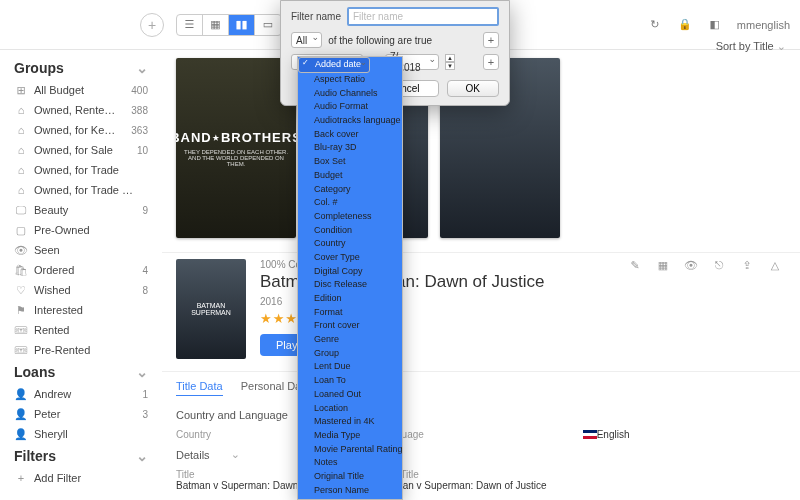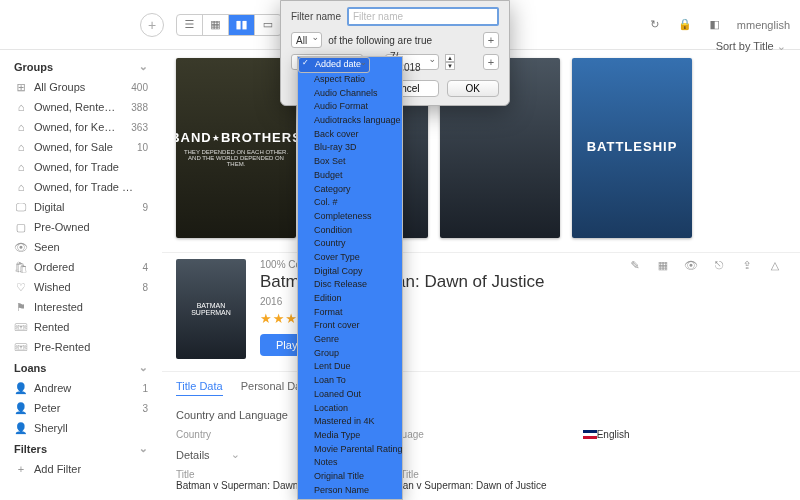--- a/index.html
+++ b/index.html
@@ -11,21 +11,21 @@
 .add-btn { width: 24px; height: 24px; border-radius: 50%; border: 1px solid #ccc; display: flex; align-items: center; justify-content: center; color: #aaa; font-size: 14px; }
 .view-group { display: flex; border: 1px solid #ccc; border-radius: 4px; overflow: hidden; margin-left: 6px; }
 .view-btn { width: 26px; height: 20px; display: flex; align-items: center; justify-content: center; border-right: 1px solid #ccc; color: #777; }
 .view-btn:last-child { border-right: none; }
 .view-btn.active { background: #3b82f6; color: #fff; }
 .toolbar .right { margin-left: auto; display: flex; align-items: center; gap: 14px; color: #777; }
 .tb-icon { width: 16px; height: 16px; display: flex; align-items: center; justify-content: center; }
 
 
 .sidebar { position: absolute; left: 0; top: 50px; width: 162px; bottom: 0; padding: 6px 0; overflow: hidden; }
-.sb-header { display: flex; align-items: center; justify-content: space-between; padding: 4px 14px; font-weight: 600; color: #333; font-size: 11px; }
+.sb-header { display: flex; align-items: center; justify-content: space-between; padding: 4px 14px; font-weight: 600; color: #333; font-size: 14px; }
 .sb-item { display: flex; align-items: center; padding: 3px 14px; font-size: 11px; color: #444; }
 .sb-item .icon { width: 14px; height: 14px; margin-right: 6px; color: #999; display: flex; align-items: center; justify-content: center; flex-shrink: 0; }
 .sb-item .label { flex: 1; white-space: nowrap; overflow: hidden; text-overflow: ellipsis; }
 .sb-item .count { color: #888; font-size: 10px; margin-left: 12px; }
 .chev { color: #aaa; }
 
 
 .main { position: absolute; left: 162px; right: 0; top: 50px; bottom: 0; overflow: hidden; }
 .covers { display: flex; gap: 12px; padding: 8px 14px; }
 .cover { width: 120px; height: 180px; background: #222; border-radius: 2px; box-shadow: 0 1px 3px rgba(0,0,0,0.3); color: #fff; display: flex; flex-direction: column; align-items: center; justify-content: center; font-size: 9px; text-align: center; padding: 4px; position: relative; overflow: hidden; }
@@ -105,21 +105,21 @@
 </div>
 
 <div class="sidebar">
   <div class="sb-header">
     <span>Groups</span>
       <span class="chev">⌄</span>
   </div>
   <div id="sb-groups">
       <div class="sb-item">
         <span class="icon">⊞</span>
-        <span class="label">All Groups</span>
+        <span class="label">All Budget</span>
         <span class="count">400</span>
       </div>
       <div class="sb-item">
         <span class="icon">⌂</span>
         <span class="label">Owned, Rented and Digital</span>
         <span class="count">388</span>
       </div>
       <div class="sb-item">
         <span class="icon">⌂</span>
         <span class="label">Owned, for Keeps</span>
@@ -135,21 +135,21 @@
         <span class="label">Owned, for Trade</span>
         <span class="count"></span>
       </div>
       <div class="sb-item">
         <span class="icon">⌂</span>
         <span class="label">Owned, for Trade or Sale</span>
         <span class="count"></span>
       </div>
       <div class="sb-item">
         <span class="icon">🖵</span>
-        <span class="label">Digital</span>
+        <span class="label">Beauty</span>
         <span class="count">9</span>
       </div>
       <div class="sb-item">
         <span class="icon">▢</span>
         <span class="label">Pre-Owned</span>
         <span class="count"></span>
       </div>
       <div class="sb-item">
         <span class="icon">👁</span>
         <span class="label">Seen</span>
@@ -217,24 +217,20 @@
       <div class="cover bb">
         <div class="title-big">BAND⋆BROTHERS</div>
         <div class="sub">THEY DEPENDED ON EACH OTHER. AND THE WORLD DEPENDED ON THEM.</div>
       </div>
       <div class="cover bvs">
         <div class="title-big"></div>
         <div class="sub">BATMAN V SUPERMAN</div>
       </div>
       <div class="cover bvs">
         <div class="title-big"></div>
-        <div class="sub"></div>
-      </div>
-      <div class="cover bs">
-        <div class="title-big">BATTLESHIP</div>
         <div class="sub"></div>
       </div>
     </div>
 
   <div class="action-icons">
     <span>✎</span>
     <span>▦</span>
     <span>👁</span>
     <span>⎋</span>
     <span>⇪</span>

